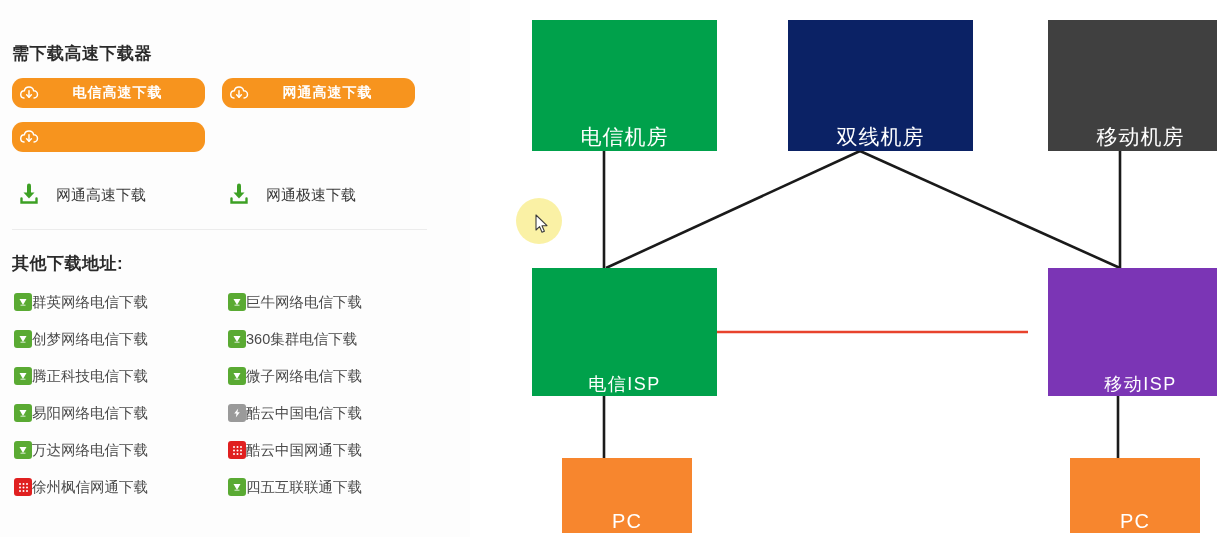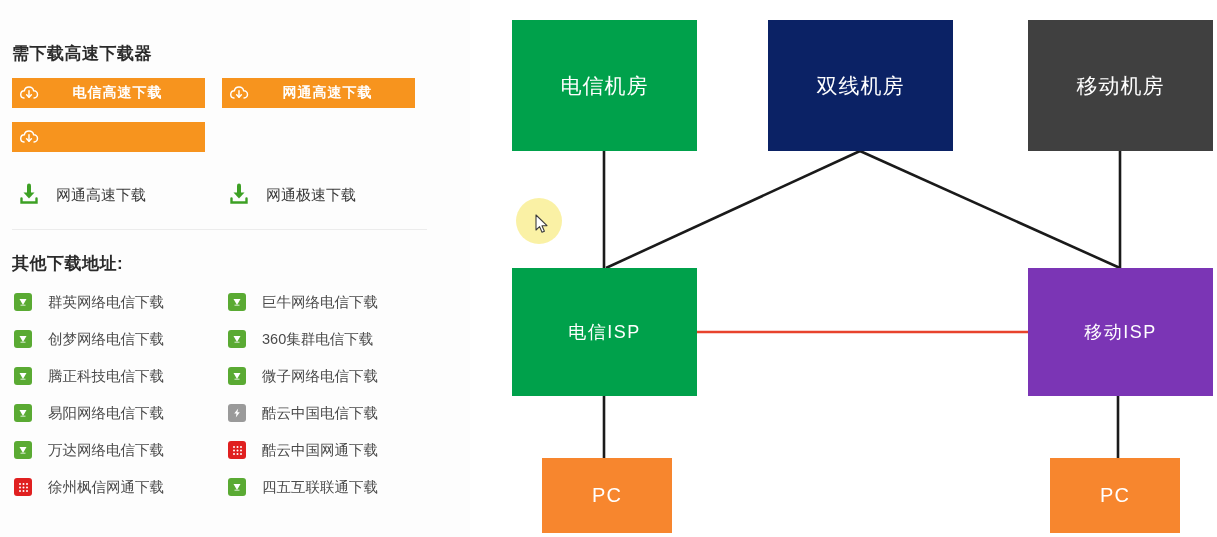--- a/index.html
+++ b/index.html
@@ -40,21 +40,21 @@
   }
   #title-fast     { left: 12px; top: 42px; }
   #title-other    { left: 12px; top: 252px; }
 
   
   .btn-orange {
     position: absolute;
     width: 193px;
     height: 30px;
     background: #f7941e;
-    border-radius: 0;
+    border-radius: 11px;
     display: flex;
     align-items: center;
     cursor: pointer;
   }
   .btn-orange .cloud-ico {
     width: 34px;
     height: 30px;
     display: flex;
     align-items: center;
     justify-content: center;
@@ -107,21 +107,21 @@
   
   #link-grid {
     position: absolute;
     left: 0; top: 285px;
     width: 470px;
   }
   .link-item {
     position: absolute;
     display: flex;
     align-items: center;
-    gap: 16px;
+    gap: 0;
     cursor: pointer;
     white-space: nowrap;
     height: 22px;
   }
   .link-item .sq-ico {
     width: 18px; height: 18px;
     border-radius: 3px;
     display: flex;
     align-items: center;
     justify-content: center;
@@ -140,26 +140,27 @@
     position: absolute;
     left: 470px; top: 0;
     width: 747px; height: 537px;
     background: #ffffff;
   }
   #diagram-svg { position: absolute; left: 0; top: 0; }
 
   .node {
     position: absolute;
     display: flex;
-    align-items: center;
+    align-items: flex-end;
     justify-content: center;
     color: #ffffff;
     font-size: 21px;
     letter-spacing: 1px;
     cursor: pointer;
+    margin-left: 20px;
   }
   .node.small { font-size: 18px; letter-spacing: 1.5px; }
 
   #node-dx-idc { left: 42px;  top: 20px;  width: 185px; height: 131px; background: #00a14b; }
   #node-sx-idc { left: 298px; top: 20px;  width: 185px; height: 131px; background: #0b2265; }
   #node-yd-idc { left: 558px; top: 20px;  width: 185px; height: 131px; background: #404040; }
   #node-dx-isp { left: 42px;  top: 268px; width: 185px; height: 128px; background: #00a14b; }
   #node-yd-isp { left: 558px; top: 268px; width: 185px; height: 128px; background: #7b35b5; }
   #node-pc-l   { left: 72px;  top: 458px; width: 130px; height: 75px;  background: #f7862e; font-size: 20px; }
   #node-pc-r   { left: 580px; top: 458px; width: 130px; height: 75px;  background: #f7862e; font-size: 20px; }

